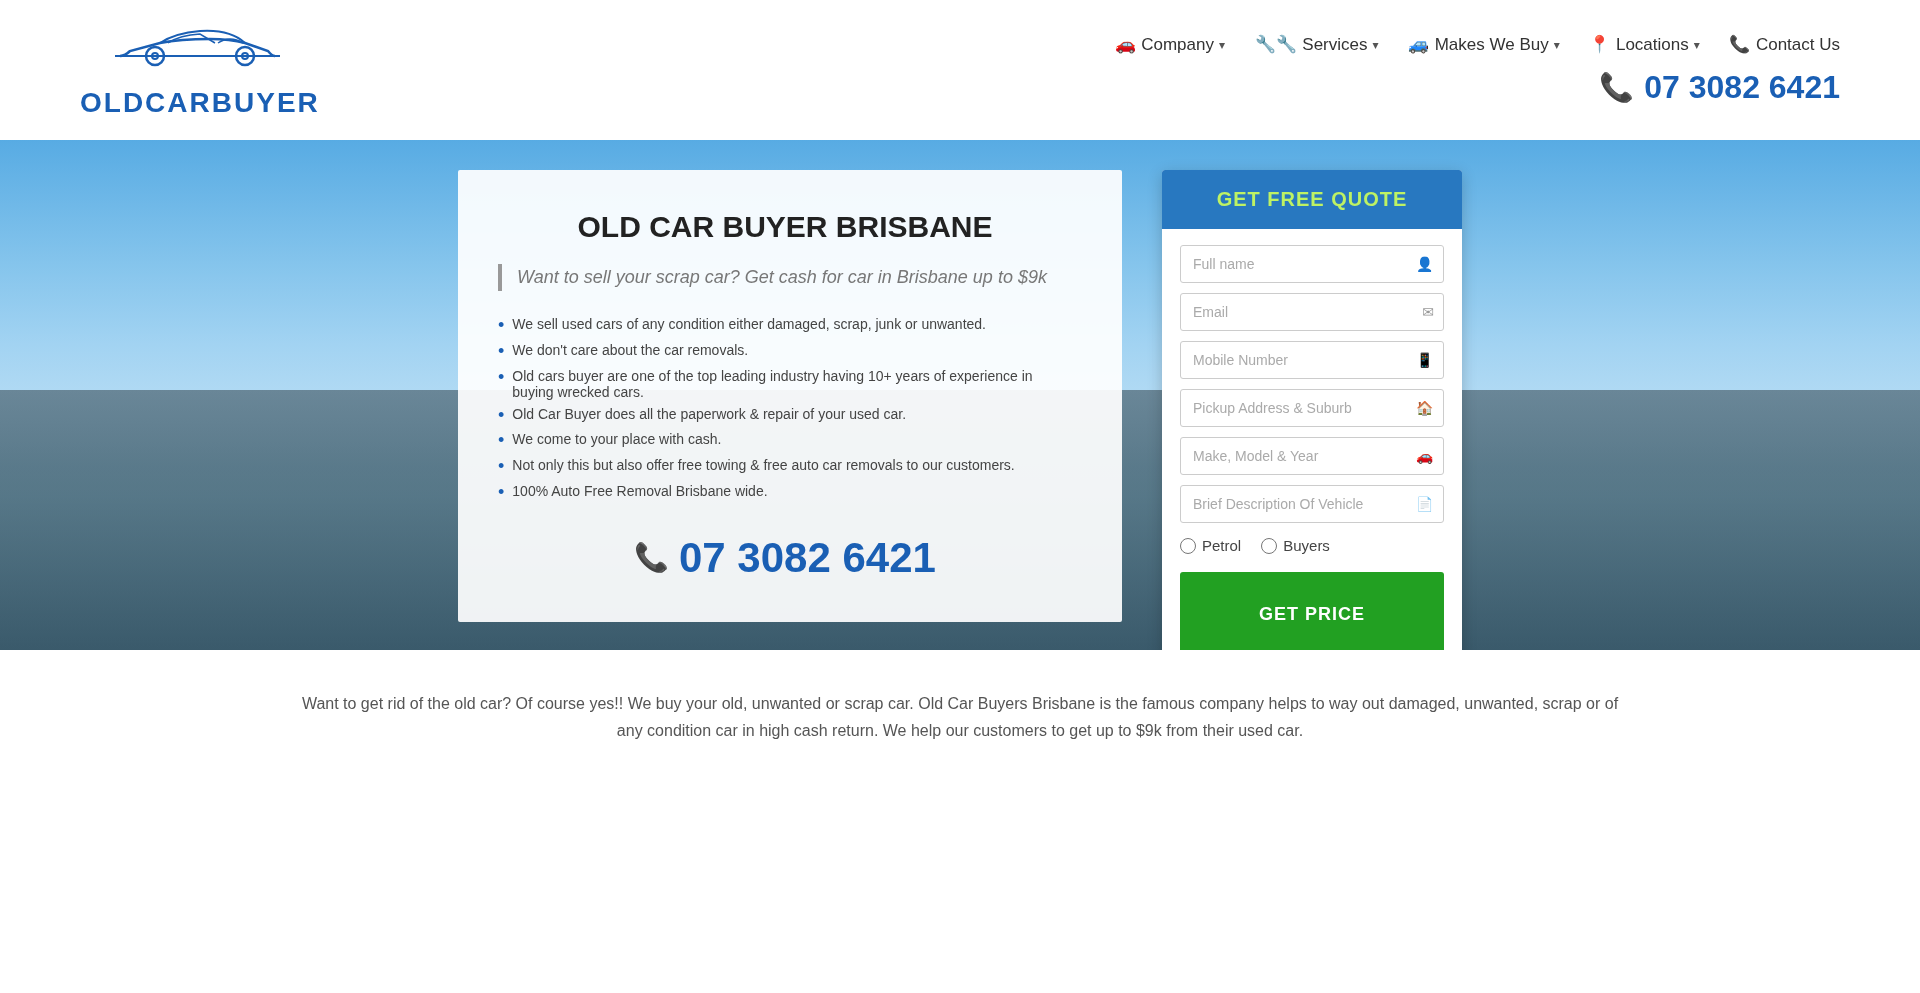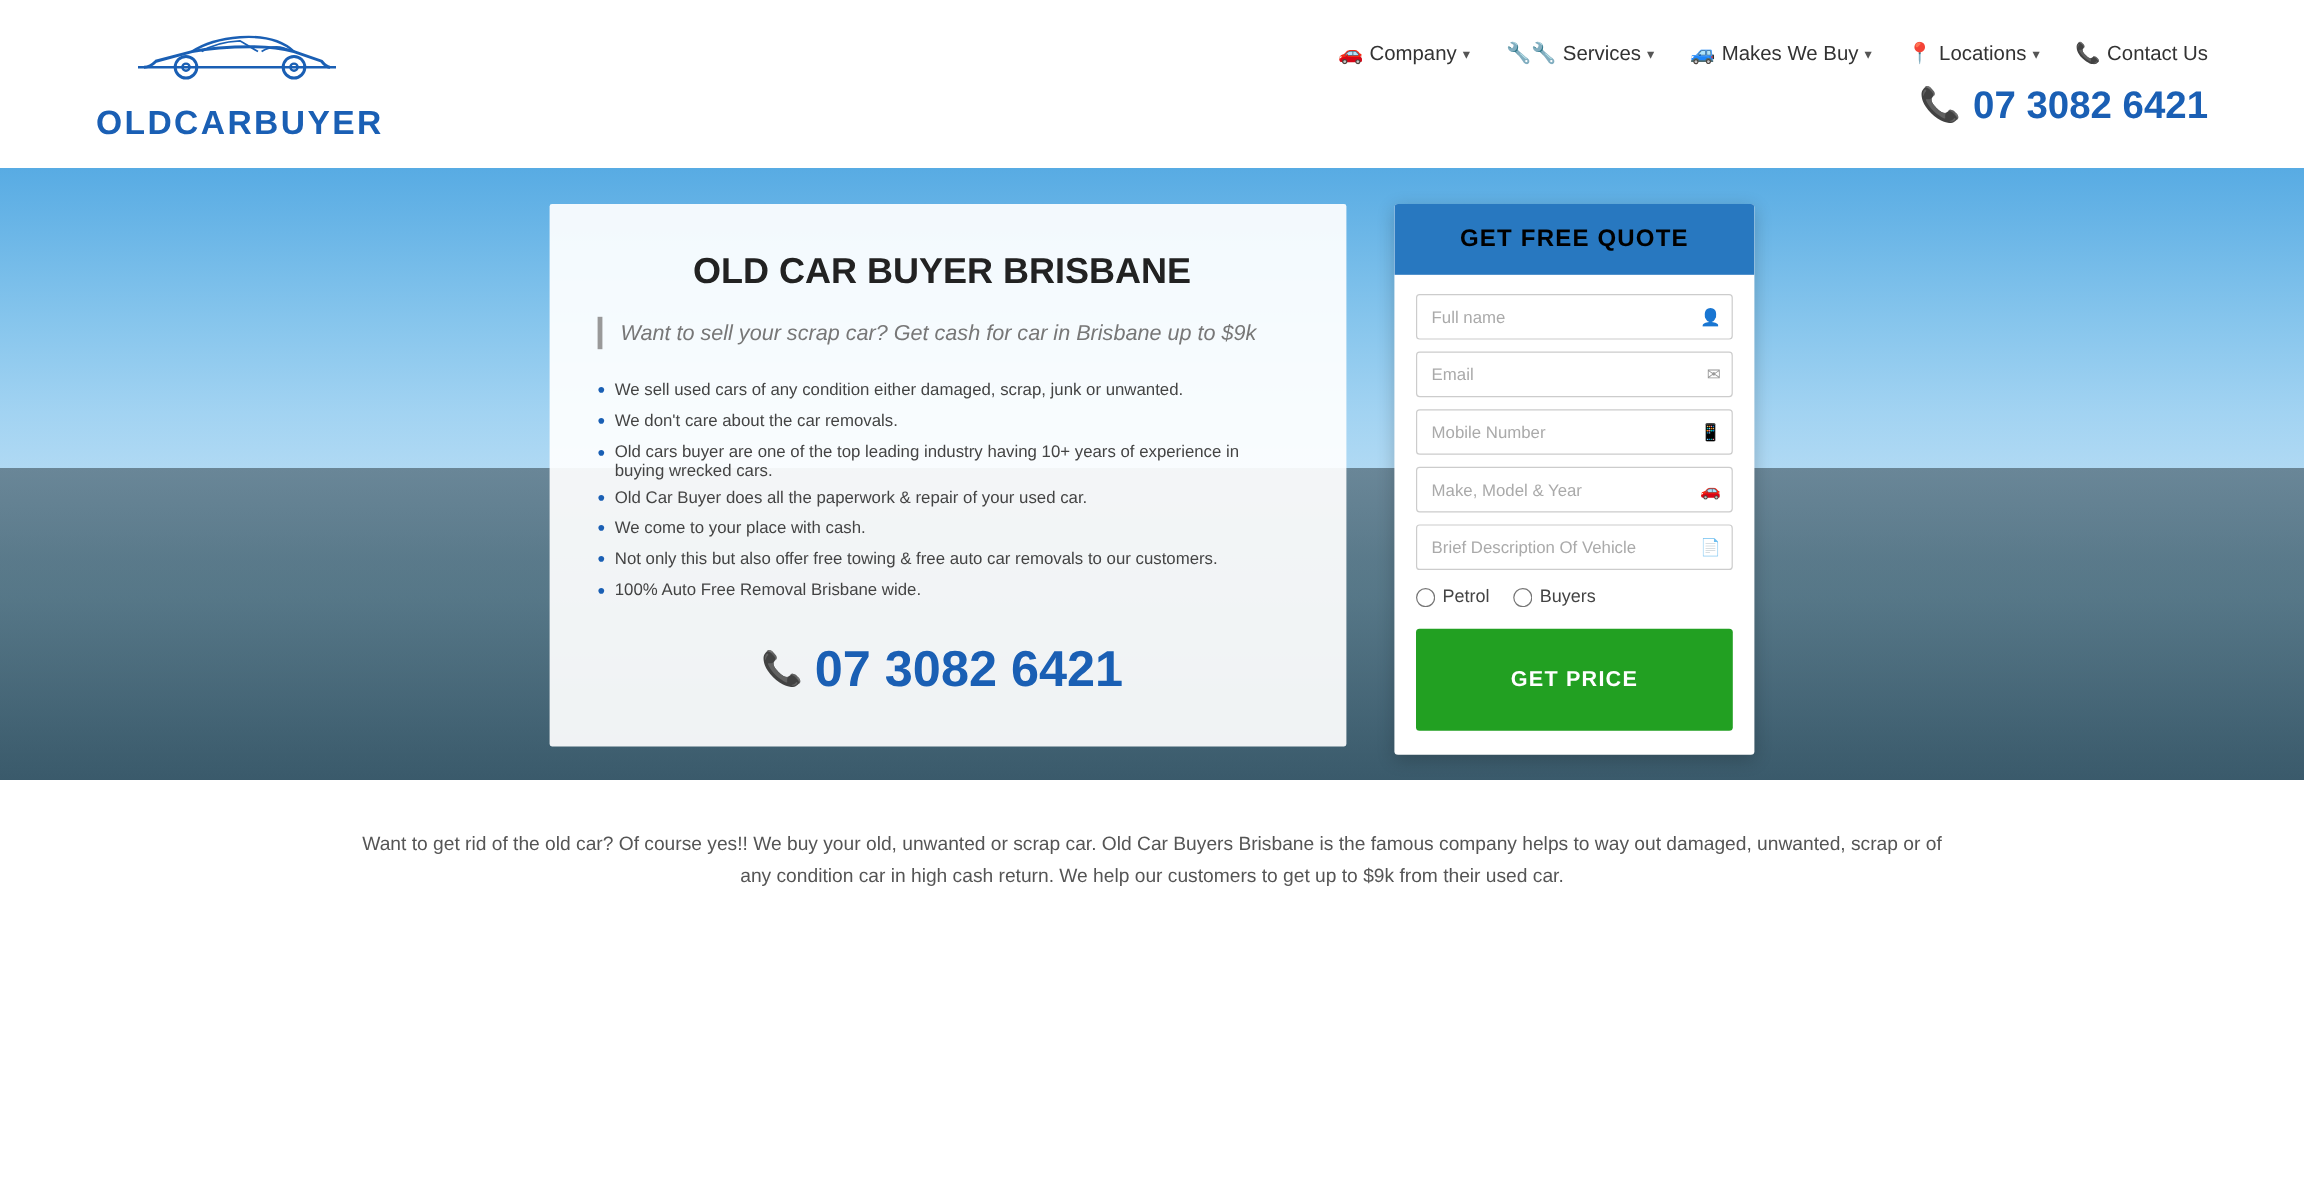--- a/index.html
+++ b/index.html
@@ -167,21 +167,21 @@
     
     .quote-box {
       background: #fff;
       width: 300px;
       border-radius: 3px;
       overflow: hidden;
       box-shadow: 0 4px 15px rgba(0,0,0,0.2);
     }
     .quote-header {
       background: #2878c0;
-      color: #000000;
+      color: #bef264;
       text-align: center;
       padding: 18px;
       font-size: 20px;
       font-weight: 700;
       letter-spacing: 1px;
     }
     .quote-body {
       padding: 16px 18px 20px;
       display: flex;
       flex-direction: column;
@@ -376,20 +376,24 @@
         </div>
         <div class="form-field">
           <input type="email" placeholder="Email" style="">
           <span class="field-icon">✉</span>
         </div>
         <div class="form-field">
           <input type="tel" placeholder="Mobile Number" style="">
           <span class="field-icon">📱</span>
         </div>
         <div class="form-field">
+          <input type="text" placeholder="Pickup Address &amp; Suburb" style="">
+          <span class="field-icon">🏠</span>
+        </div>
+        <div class="form-field">
           <input type="text" placeholder="Make, Model &amp; Year" style="">
           <span class="field-icon">🚗</span>
         </div>
         <div class="form-field">
           <input type="text" placeholder="Brief Description Of Vehicle" style="">
           <span class="field-icon">📄</span>
         </div>
 
         <div class="fuel-row">
           <label class="fuel-option">

